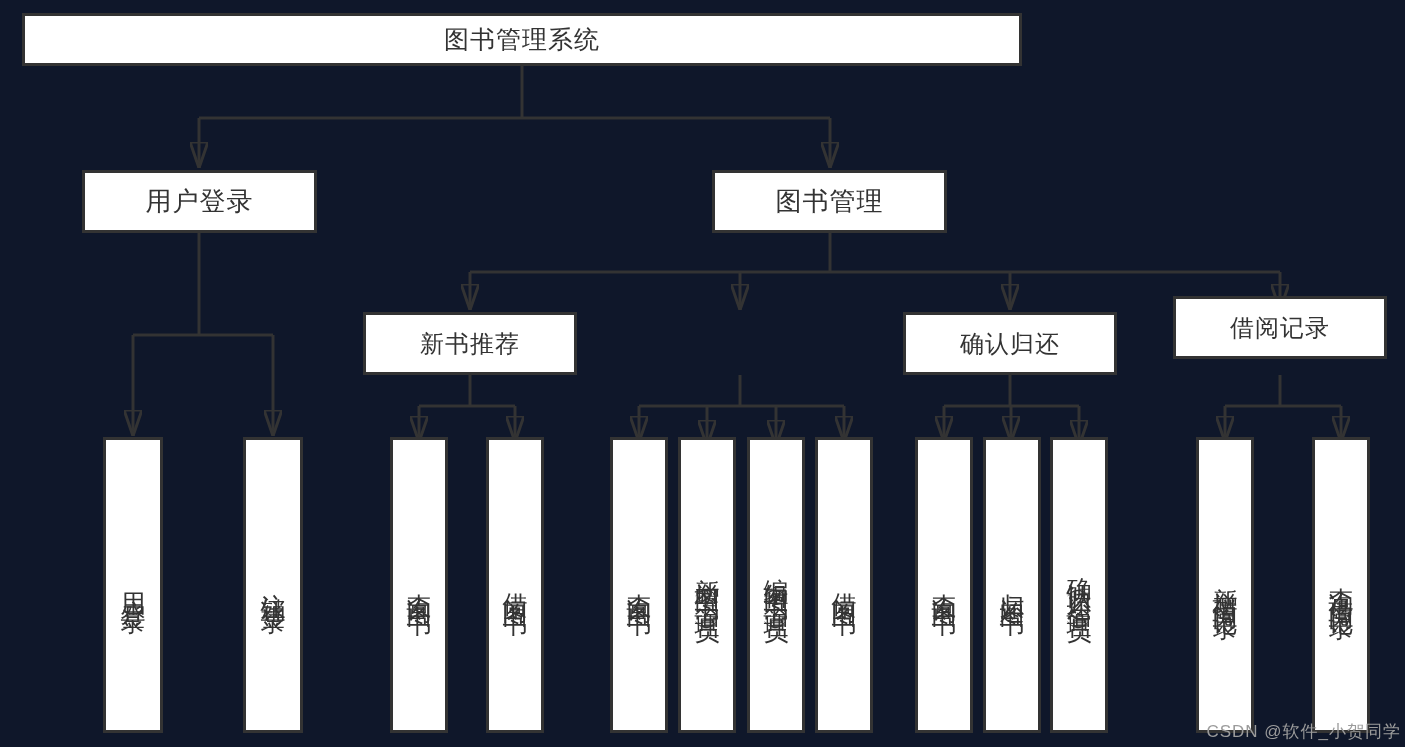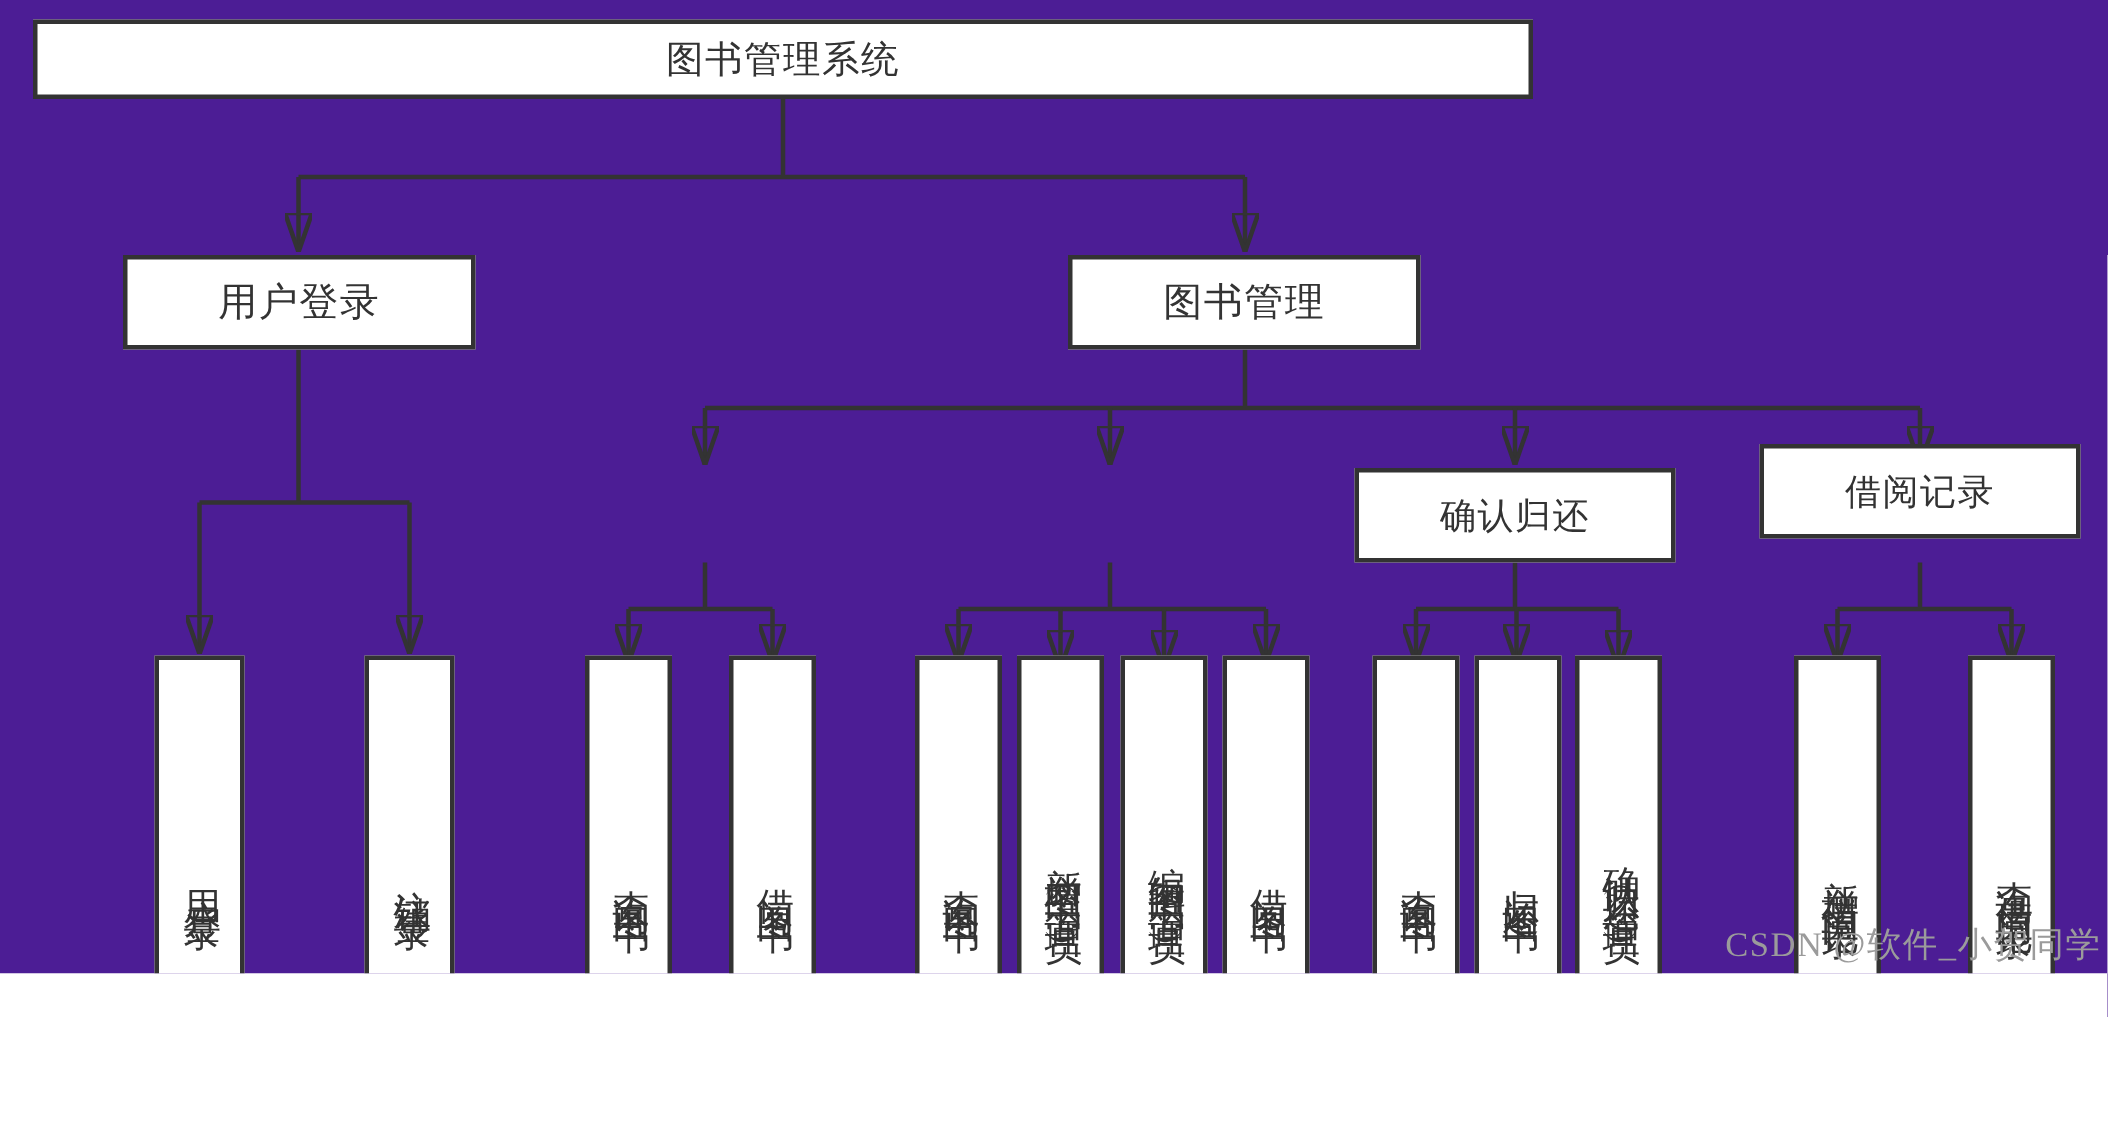--- a/index.html
+++ b/index.html
@@ -1,39 +1,39 @@
 <!DOCTYPE html>
 <html><head>
 <meta charset="utf-8">
 <style>
   html,body { margin:0; padding:0; background:#ffffff; }
   .canvas {
-    position:relative; width:1405px; height:649px; background:#4c1d95;
-    font-family:Liberation Serif, serif; color:#333333;
+    position:relative; width:1405px; height:747px; background:#0f172a;
+    font-family:Liberation Sans, sans-serif; color:#333333;
     overflow:hidden;
   }
   svg.connectors { position:absolute; left:0; top:0; z-index:0; }
   svg.connectors path, svg.connectors line { stroke:#333333; stroke-width:3; fill:none; }
   .box {
     position:absolute; box-sizing:border-box; z-index:1;
     border:3px solid #333333; background:#ffffff;
     display:flex; align-items:center; justify-content:center;
     text-align:center;
   }
   .lvl1 { font-size:25px; letter-spacing:1px; }
   .lvl2 { font-size:26px; letter-spacing:1px; }
   .lvl3 { font-size:24px; letter-spacing:1px; }
   .leaf span {
     writing-mode:vertical-lr; text-orientation:mixed;
     font-size:25px; letter-spacing:6px; line-height:1.15;
     white-space:nowrap;
   }
   .watermark {
     position:absolute; right:4px; bottom:4px; z-index:2;
-    font-size:23px; letter-spacing:1px; color:#9b9b9b;
+    font-size:17px; letter-spacing:1px; color:#9b9b9b;
   }
 </style>
 </head>
 <body>
 
 <div class="canvas">
 
   <svg class="connectors" width="1405" height="747" viewBox="0 0 1405 747">
     <defs>
       <marker id="arrowhead" viewBox="0 0 26 18" refX="26" refY="9" markerWidth="26" markerHeight="18" markerUnits="userSpaceOnUse" orient="auto">
@@ -93,20 +93,23 @@
     <span>图书管理系统</span>
   </div>
 
   <div class="box lvl2" style="left:82px;top:170px;width:235px;height:63px">
     <span>用户登录</span>
   </div>
   <div class="box lvl2" style="left:712px;top:170px;width:235px;height:63px">
     <span>图书管理</span>
   </div>
 
+  <div class="box lvl3" style="left:363px;top:312px;width:214px;height:63px">
+    <span>新书推荐</span>
+  </div>
   <div class="box lvl3" style="left:903px;top:312px;width:214px;height:63px">
     <span>确认归还</span>
   </div>
   <div class="box lvl3" style="left:1173px;top:296px;width:214px;height:63px">
     <span>借阅记录</span>
   </div>
 
   <div class="box leaf" style="left:103px;top:437px;width:60px;height:296px">
     <span>用户登录</span>
   </div>

